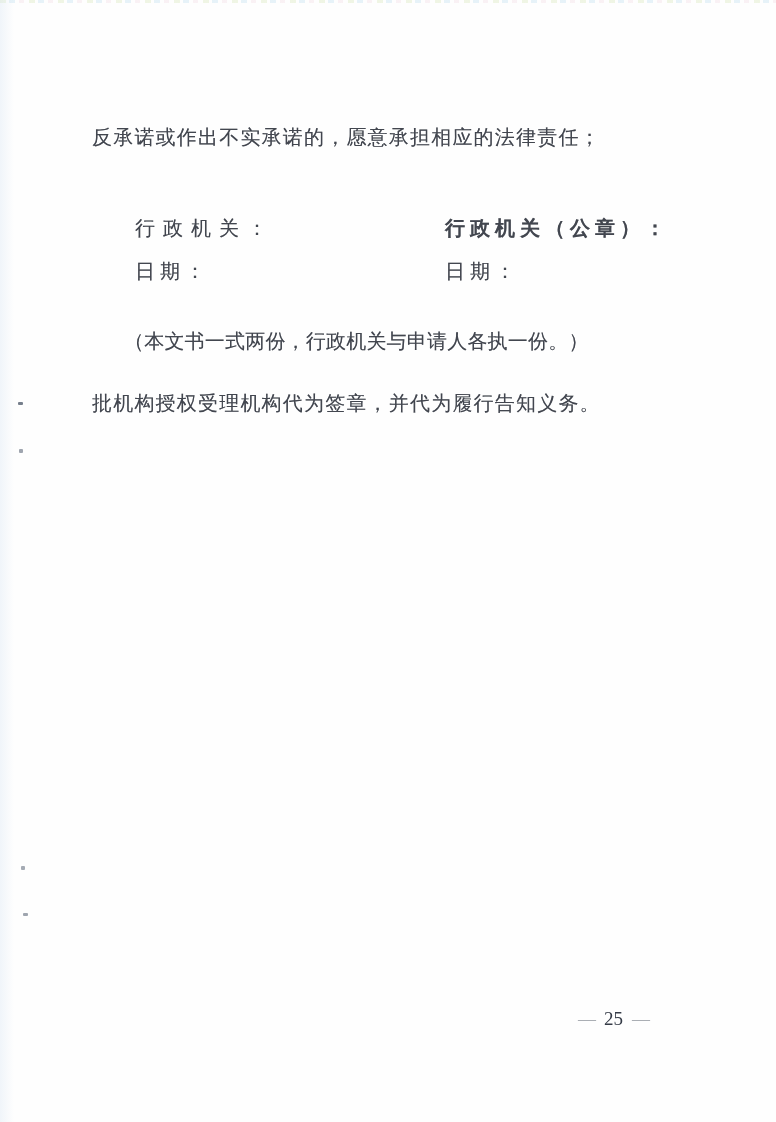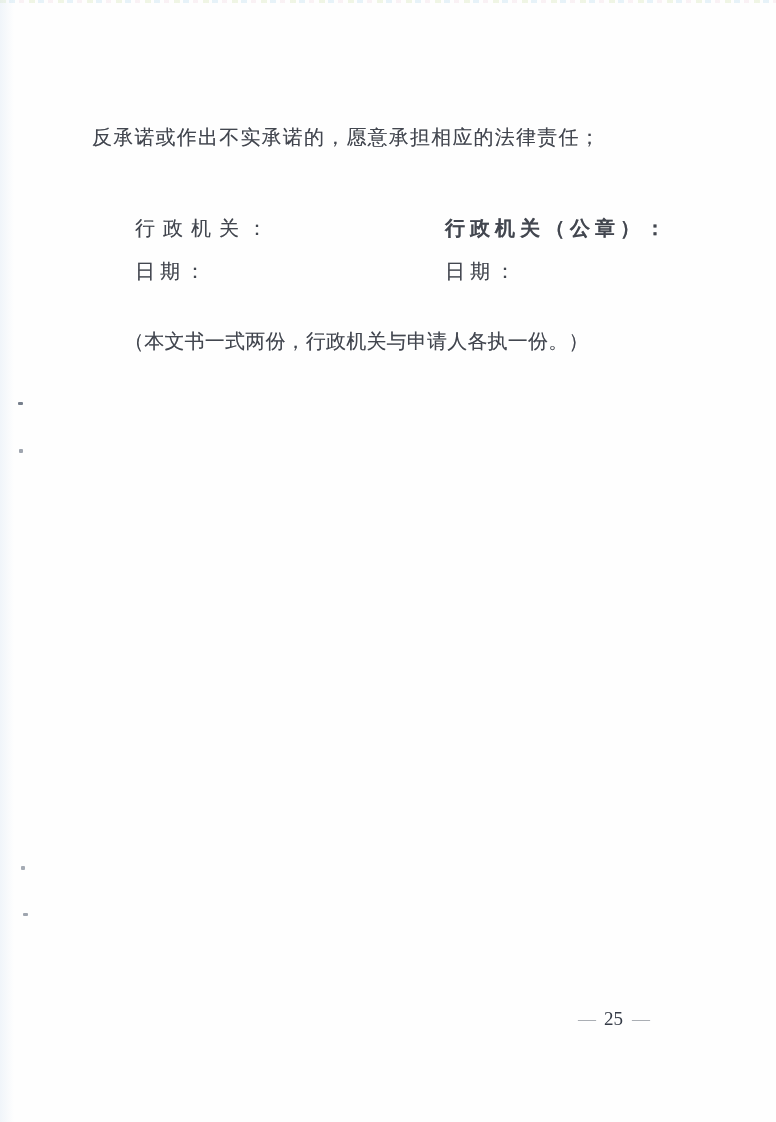--- a/index.html
+++ b/index.html
@@ -104,20 +104,21 @@
 
   <p class="line l-sig-right">行政机关（公章）：</p>
 
   <p class="line l-date-left">日期：</p>
 
   <p class="line l-date-right">日期：</p>
 
   <p class="line l-copies">（本文书一式两份，行政机关与申请人各执一份。）</p>
 
 
+  <p class="line l-remark-2">批机构授权受理机构代为签章，并代为履行告知义务。</p>
 
   <div class="page-number">
     <span class="dash">—</span>
     <span class="num">25</span>
     <span class="dash">—</span>
   </div>
 
 </div>
 
 </body></html>

